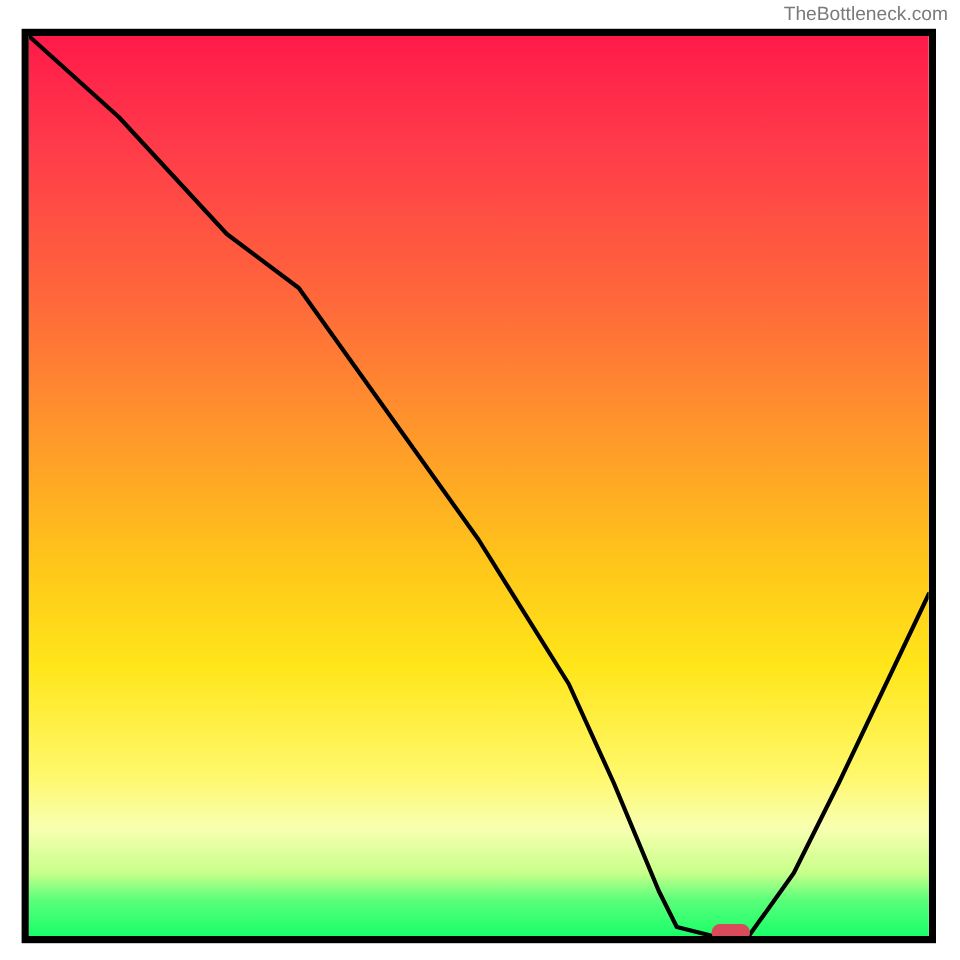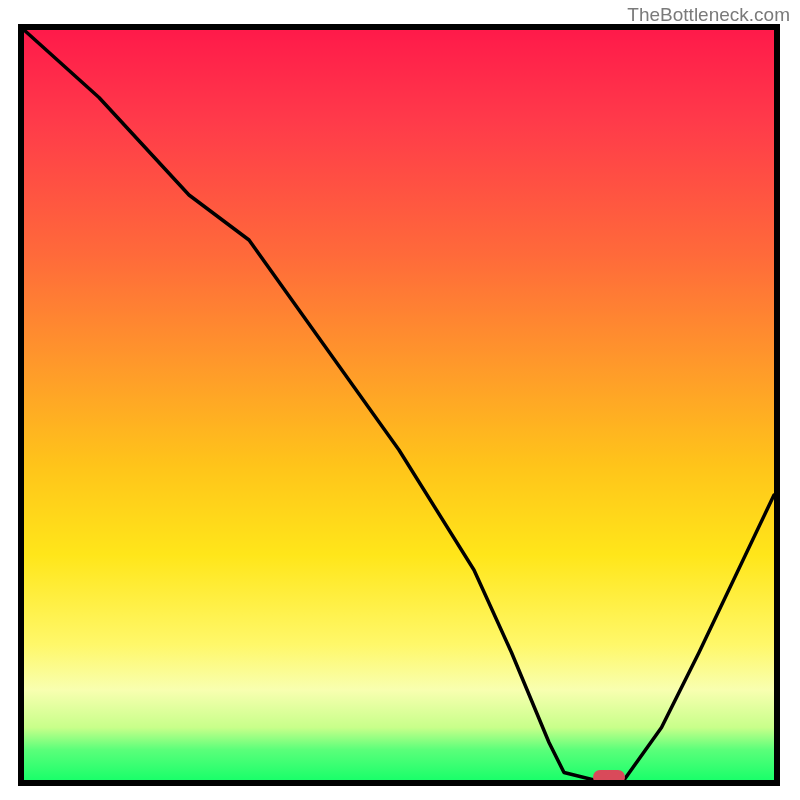--- a/index.html
+++ b/index.html
@@ -9,21 +9,21 @@
     height: 800px;
     position: relative;
     font-family: Arial, sans-serif;
     background: #fff;
   }
   .watermark {
     position: absolute;
     top: 4px;
     right: 10px;
     color: #7a7a7a;
-    font-size: 19px;
+    font-size: 16px;
     z-index: 10;
   }
   .plot-area {
     position: absolute;
     left: 18px;
     top: 24px;
     width: 762px;
     height: 762px;
     border: 6px solid #000;
     box-sizing: border-box;

